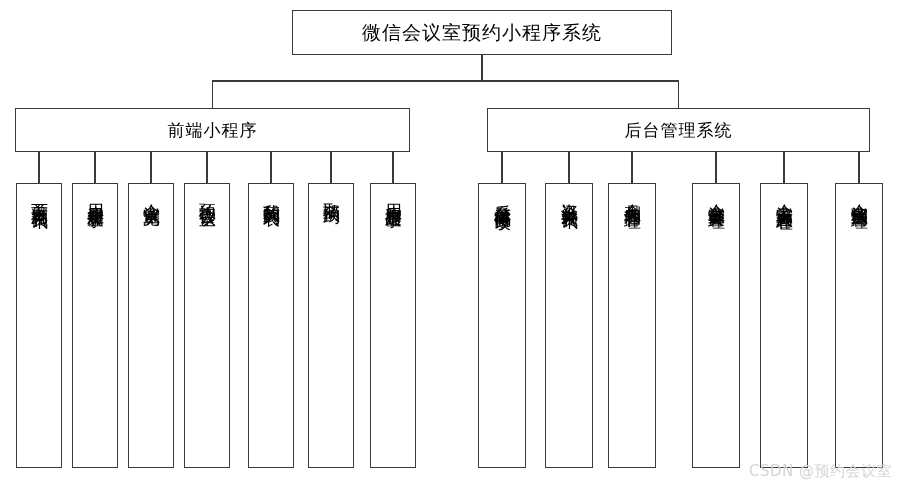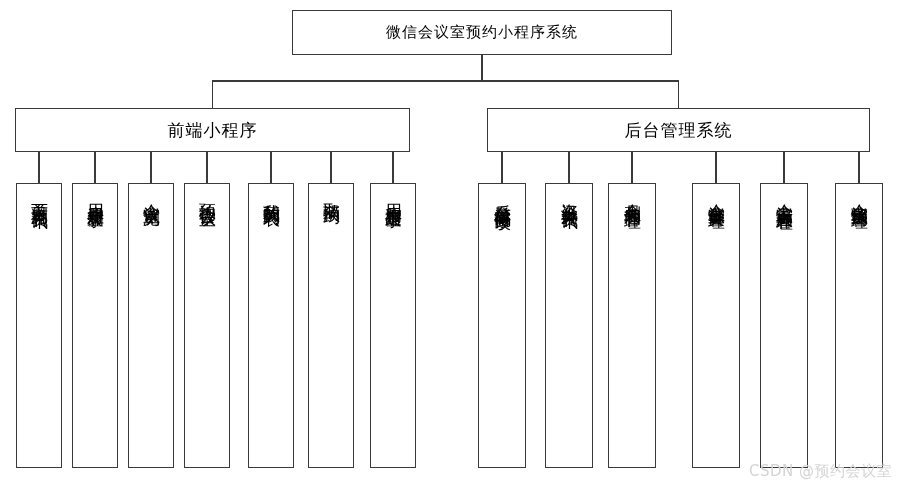--- a/index.html
+++ b/index.html
@@ -21,21 +21,21 @@
     position: absolute;
     box-sizing: border-box;
     border: 1.6px solid #3a3a3a;
     background: #ffffff;
     display: flex;
     align-items: center;
     justify-content: center;
     color: #000000;
   }
   .box-root {
-    font-size: 15px;
+    font-size: 19px;
     letter-spacing: 1px;
   }
   .box-level2 {
     font-size: 17px;
     letter-spacing: 1px;
   }
   .box-leaf {
     align-items: flex-start;
     padding-top: 6px;
   }

